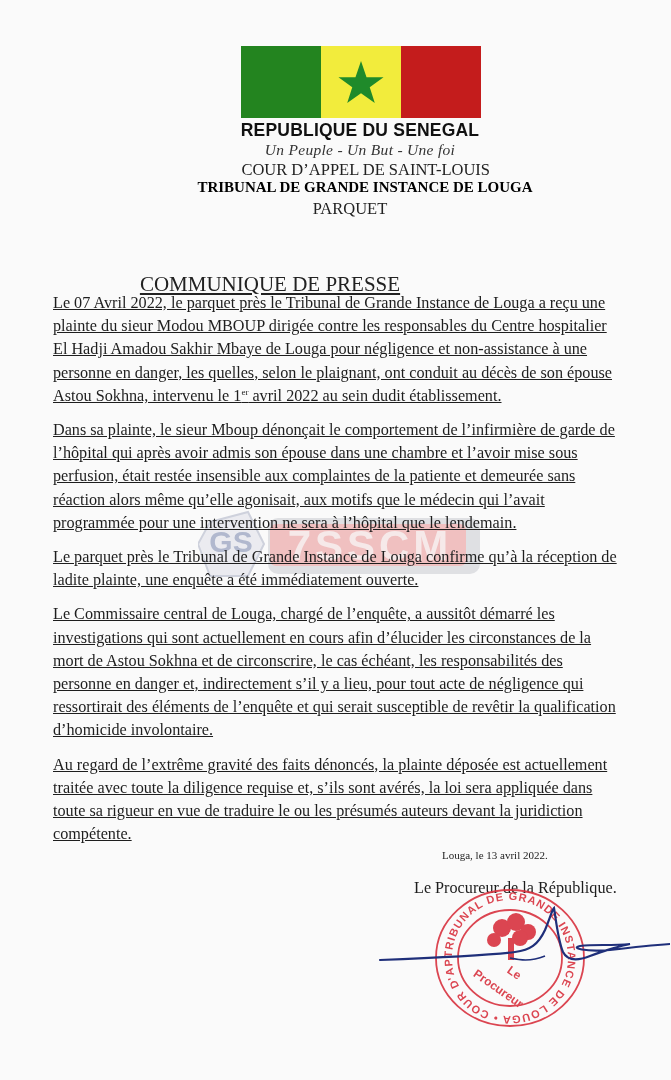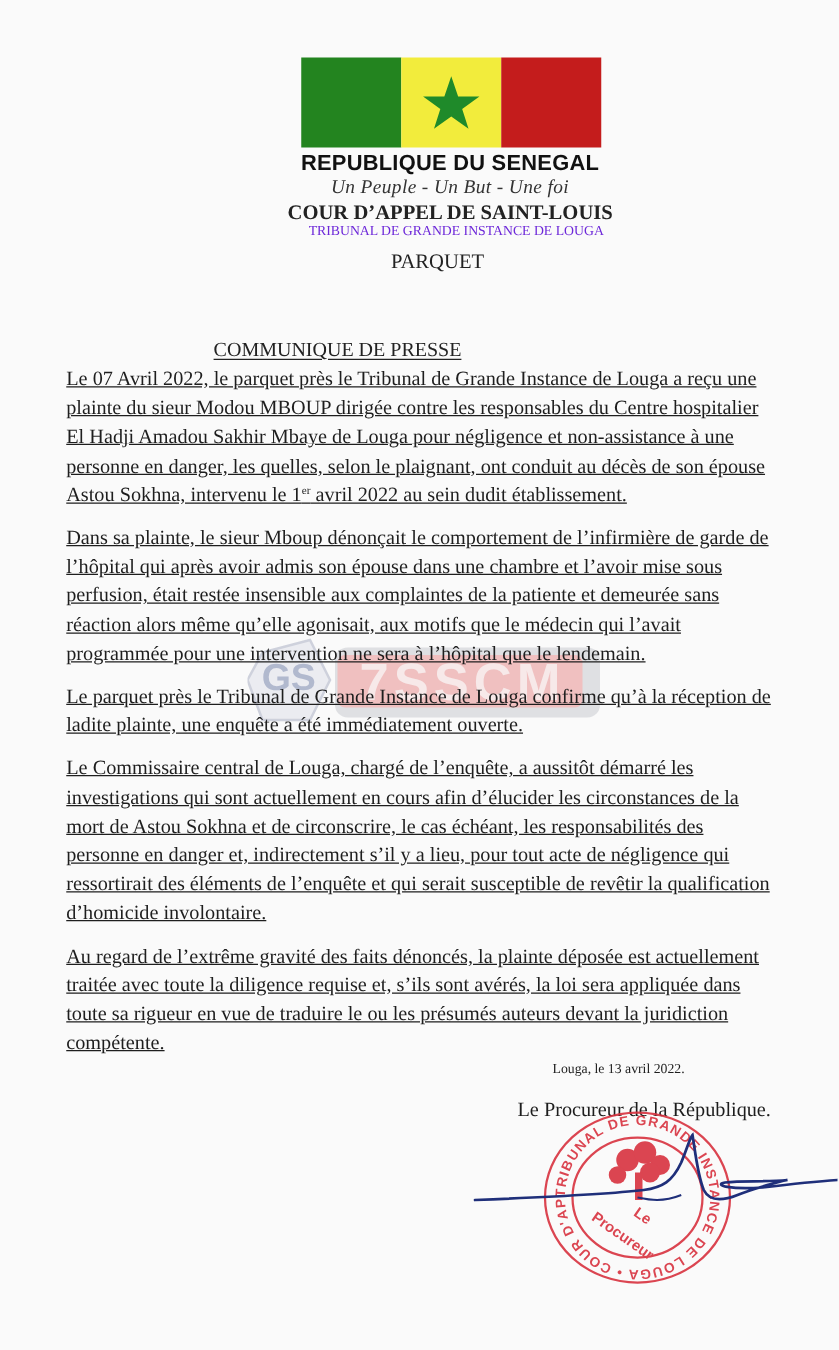--- a/index.html
+++ b/index.html
@@ -62,48 +62,48 @@
     width: 240px;
     font-style: italic;
     font-size: 15.5px;
     color: #333;
     letter-spacing: 0.3px;
   }
   .cour {
     top: 160px;
     left: 230px;
     width: 260px;
-    font-weight: bold;
+    font-weight: normal;
     font-size: 16.5px;
     color: #222;
     text-align: right;
   }
   .tgi {
     top: 179px;
     left: 190px;
     width: 350px;
-    font-weight: normal;
-    font-size: 11px;
-    color: #6d28d9;
+    font-weight: bold;
+    font-size: 15px;
+    color: #000000;
   }
   .parquet {
     top: 199px;
     left: 290px;
     width: 120px;
     font-weight: normal;
     font-size: 16.5px;
     color: #222;
   }
   .title {
     position: absolute;
     top: 272px;
     left: 0;
     width: 544px;
     text-align: center;
-    font-size: 16px;
+    font-size: 21px;
     text-decoration: underline;
     text-underline-offset: 2px;
     color: #222;
   }
   .title span { position: relative; left: -2px; }
   
   .body {
     position: absolute;
     left: 53px;
     top: 292px;

